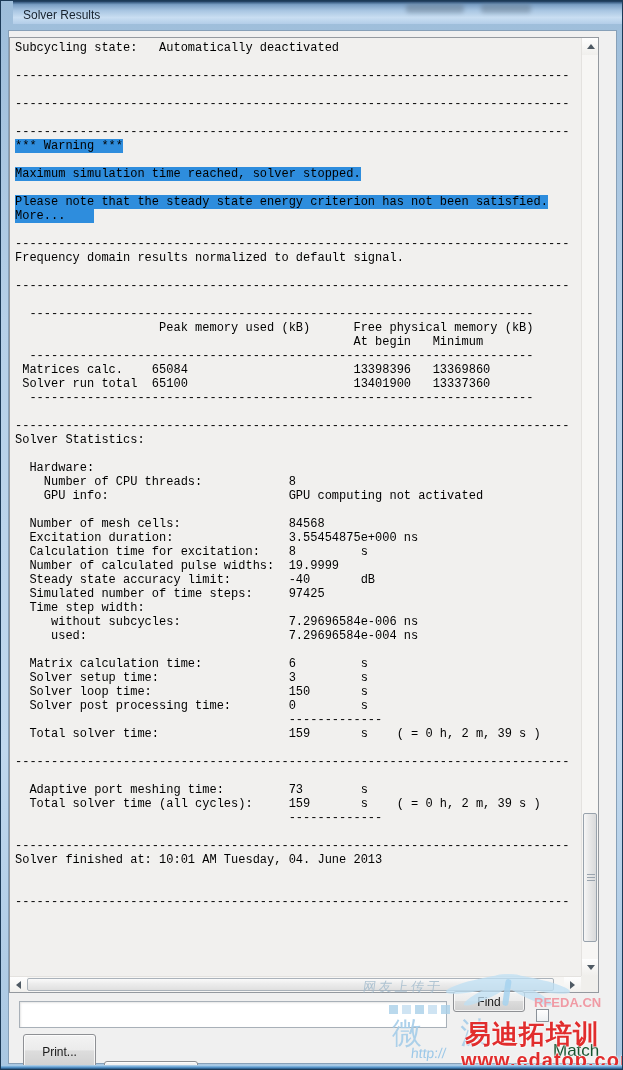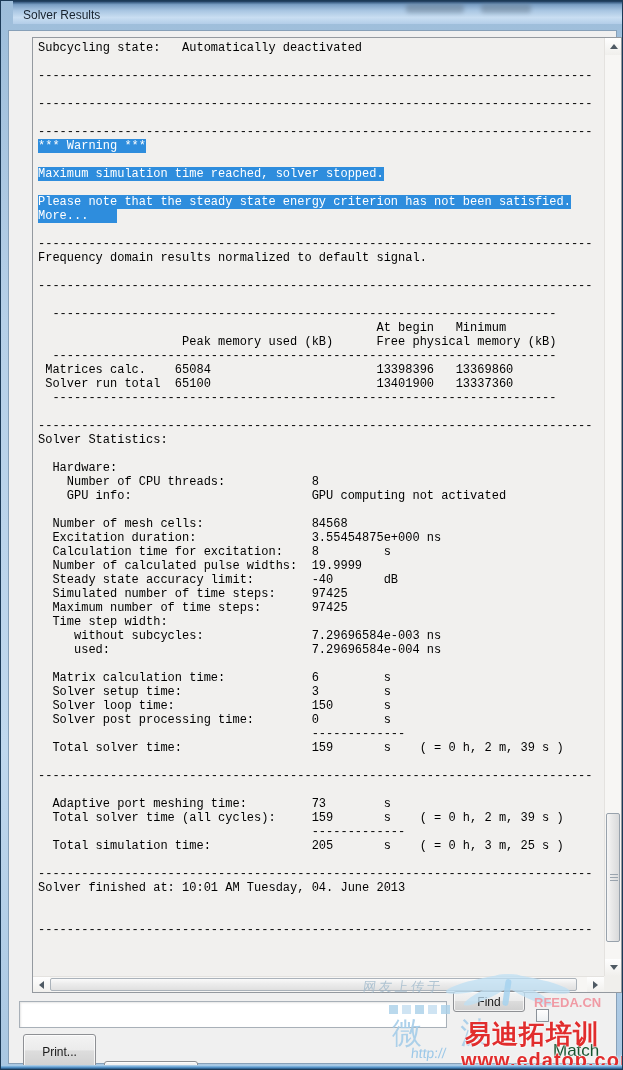--- a/index.html
+++ b/index.html
@@ -16,27 +16,27 @@
   .titlebar{position:absolute;left:12px;top:0;width:100%;height:23px;
     background:linear-gradient(180deg,#16314f 0%,#3f6288 6%,#7b9fc4 16%,#a9c6e2 42%,#c9def2 72%,#b2cde8 100%);}
   .title{position:absolute;left:10px;top:7px;font-size:12px;color:#17222e;}
   .tb-smudge{position:absolute;top:3px;height:9px;background:#5a6a7a;opacity:.38;filter:blur(2px);border-radius:3px;}
   .tb-smudge.s1{left:393px;width:58px;}
   .tb-smudge.s2{left:468px;width:50px;}
   
   .client{position:absolute;left:7px;top:29px;width:609px;height:1034px;
     background:#f0f0f0;border:1px solid #87a0b8;}
   
-  .textarea{position:absolute;left:23px;top:6px;width:590px;height:956px;
+  .textarea{position:absolute;left:0;top:6px;width:590px;height:956px;
     background:#f1f0ee;border:1px solid #94999f;overflow:hidden;}
   .log{position:absolute;left:0;top:0;width:567px;height:937px;overflow:hidden;
     padding:3px 0 0 5px;font-family:"Liberation Mono","DejaVu Sans Mono",monospace;
     font-size:12px;color:#000;}
   .log-line{height:14px;line-height:14px;white-space:pre;}
-  .sel{background:var(--sel,#2e8ddd);color:#ffffff;margin-top:40px;}
+  .sel{background:var(--sel,#2e8ddd);color:#000000;margin-top:40px;}
   
   .vscroll{position:absolute;right:0;top:0;width:17px;height:938px;background:#f7f6f4;border-left:1px solid #e4e2df;}
   .hscroll{position:absolute;left:0;bottom:0;width:571px;height:16px;background:#f7f6f4;border-top:1px solid #e4e2df;}
   .corner{position:absolute;right:0;bottom:0;width:17px;height:16px;background:#f0efec;}
   .sbtn{position:absolute;display:flex;align-items:center;justify-content:center;
     background:linear-gradient(180deg,#fefefe,#f0efec);}
   .sbtn.up{left:0;top:0;width:17px;height:17px;}
   .sbtn.down{left:0;bottom:0;width:17px;height:17px;}
   .sbtn.left{left:0;top:0;width:17px;height:16px;}
   .sbtn.right{right:0;top:0;width:17px;height:16px;}
@@ -109,58 +109,56 @@
           <div class="log-line"></div>
           <div class="log-line"><span class="sel">Please note that the steady state energy criterion has not been satisfied.</span></div>
           <div class="log-line"><span class="sel">More...    </span></div>
           <div class="log-line"></div>
           <div class="log-line">-----------------------------------------------------------------------------</div>
           <div class="log-line">Frequency domain results normalized to default signal.</div>
           <div class="log-line"></div>
           <div class="log-line">-----------------------------------------------------------------------------</div>
           <div class="log-line"></div>
           <div class="log-line">  ----------------------------------------------------------------------</div>
+          <div class="log-line">                    Peak memory used (kB)      Free physical memory (kB)</div>
           <div class="log-line">                                               At begin   Minimum</div>
-          <div class="log-line">                    Peak memory used (kB)      Free physical memory (kB)</div>
           <div class="log-line">  ----------------------------------------------------------------------</div>
           <div class="log-line"> Matrices calc.    65084                       13398396   13369860</div>
           <div class="log-line"> Solver run total  65100                       13401900   13337360</div>
           <div class="log-line">  ----------------------------------------------------------------------</div>
           <div class="log-line"></div>
           <div class="log-line">-----------------------------------------------------------------------------</div>
           <div class="log-line">Solver Statistics:</div>
           <div class="log-line"></div>
           <div class="log-line">  Hardware:</div>
           <div class="log-line">    Number of CPU threads:            8</div>
           <div class="log-line">    GPU info:                         GPU computing not activated</div>
           <div class="log-line"></div>
           <div class="log-line">  Number of mesh cells:               84568</div>
           <div class="log-line">  Excitation duration:                3.55454875e+000 ns</div>
           <div class="log-line">  Calculation time for excitation:    8         s</div>
           <div class="log-line">  Number of calculated pulse widths:  19.9999</div>
           <div class="log-line">  Steady state accuracy limit:        -40       dB</div>
           <div class="log-line">  Simulated number of time steps:     97425</div>
-          <div class="log-line">  Maximum number of time steps:       97425</div>
           <div class="log-line">  Time step width:</div>
-          <div class="log-line">     without subcycles:               7.29696584e-003 ns</div>
+          <div class="log-line">     without subcycles:               7.29696584e-006 ns</div>
           <div class="log-line">     used:                            7.29696584e-004 ns</div>
           <div class="log-line"></div>
           <div class="log-line">  Matrix calculation time:            6         s</div>
           <div class="log-line">  Solver setup time:                  3         s</div>
           <div class="log-line">  Solver loop time:                   150       s</div>
           <div class="log-line">  Solver post processing time:        0         s</div>
           <div class="log-line">                                      -------------</div>
           <div class="log-line">  Total solver time:                  159       s    ( = 0 h, 2 m, 39 s )</div>
           <div class="log-line"></div>
           <div class="log-line">-----------------------------------------------------------------------------</div>
           <div class="log-line"></div>
           <div class="log-line">  Adaptive port meshing time:         73        s</div>
           <div class="log-line">  Total solver time (all cycles):     159       s    ( = 0 h, 2 m, 39 s )</div>
           <div class="log-line">                                      -------------</div>
-          <div class="log-line">  Total simulation time:              205       s    ( = 0 h, 3 m, 25 s )</div>
           <div class="log-line"></div>
           <div class="log-line">-----------------------------------------------------------------------------</div>
           <div class="log-line">Solver finished at: 10:01 AM Tuesday, 04. June 2013</div>
           <div class="log-line"></div>
           <div class="log-line"></div>
           <div class="log-line">-----------------------------------------------------------------------------</div>
         </div>
 
       <div class="vscroll">
         <div class="sbtn up">

